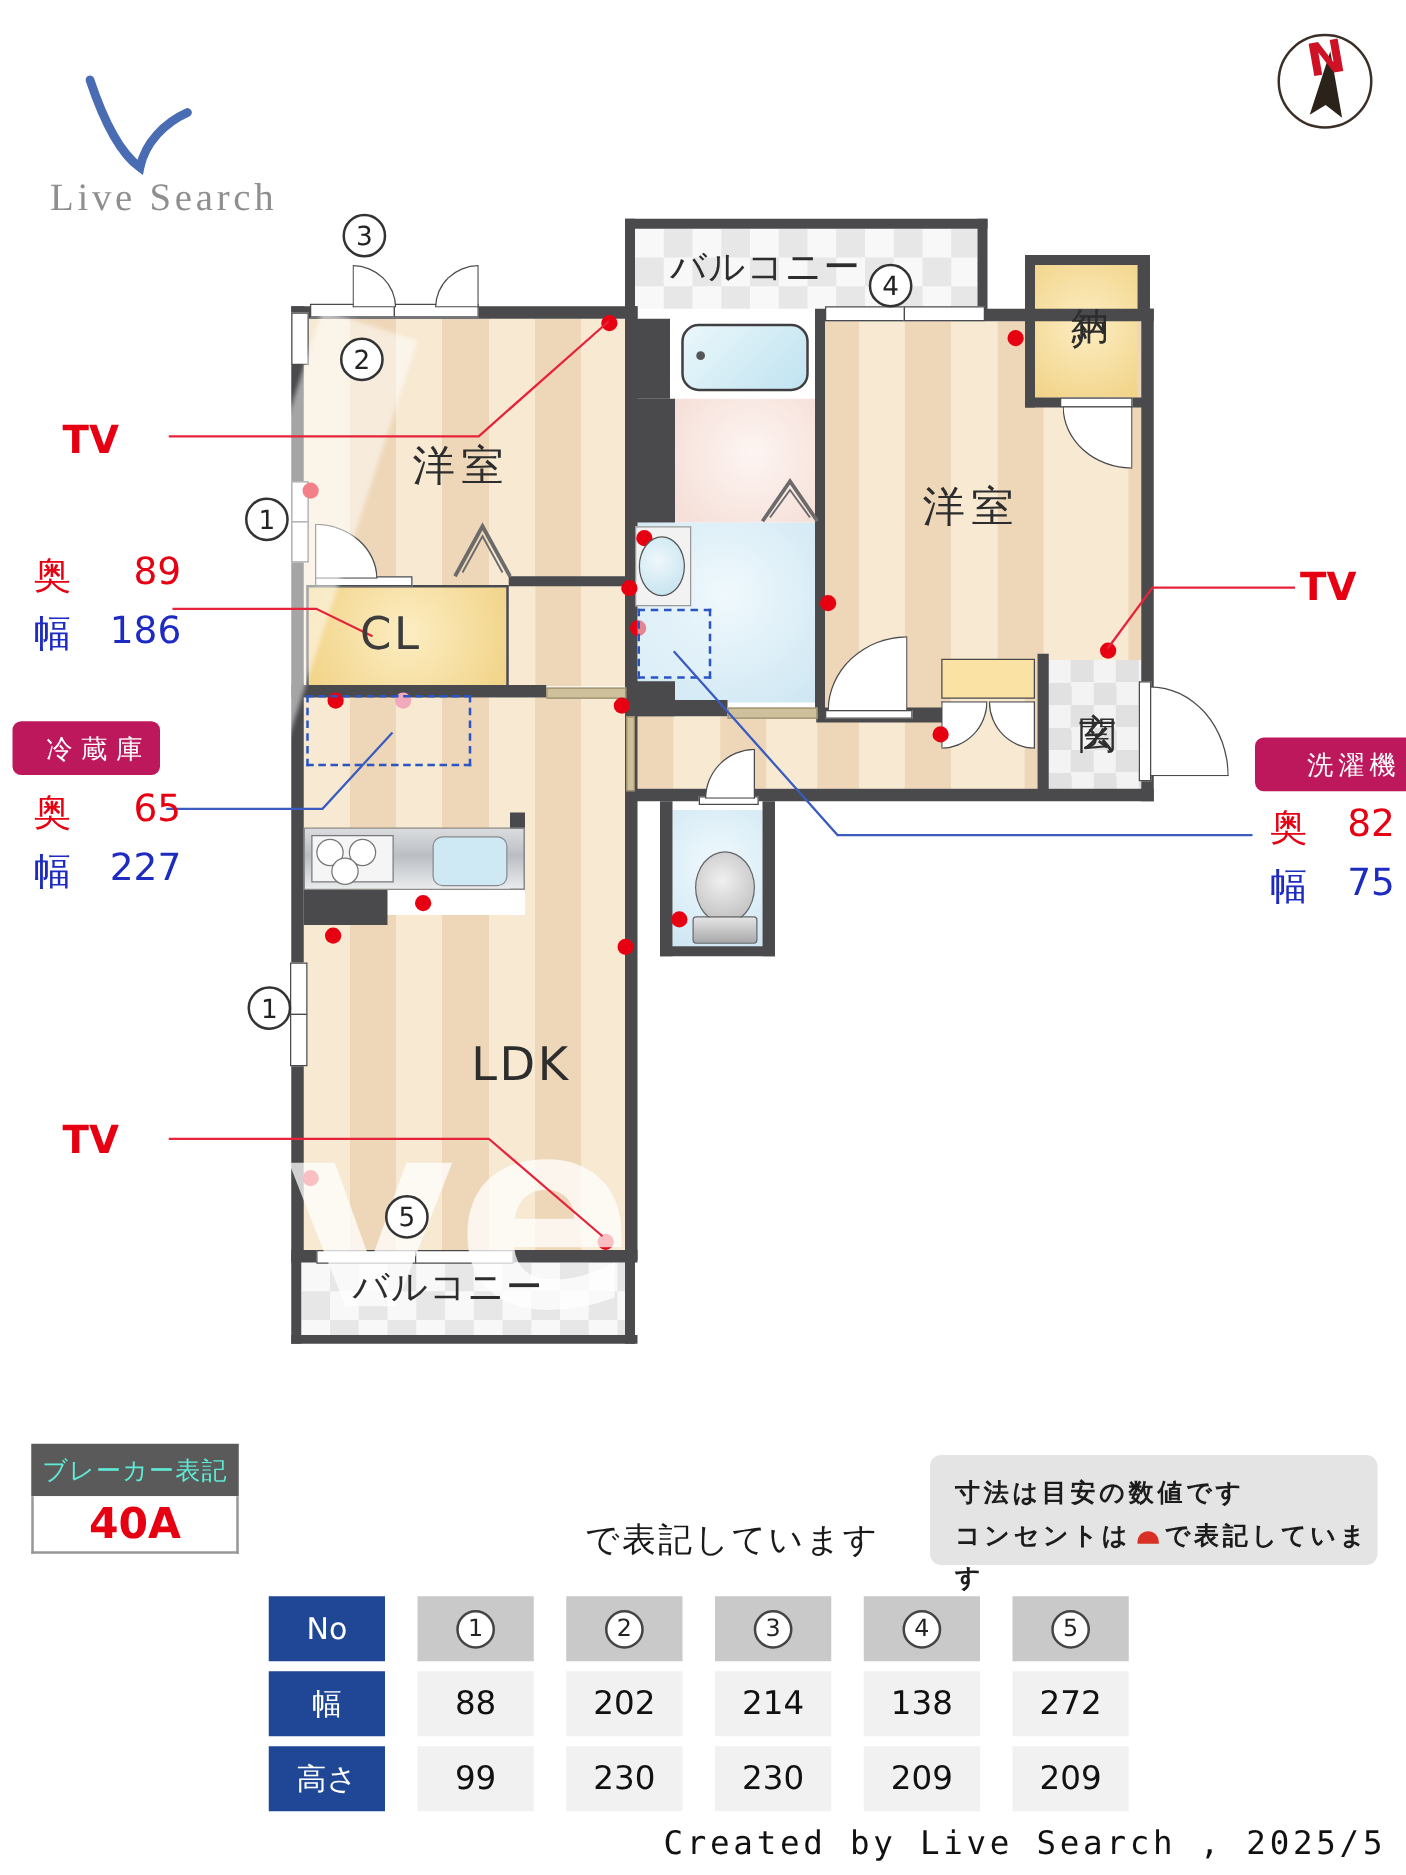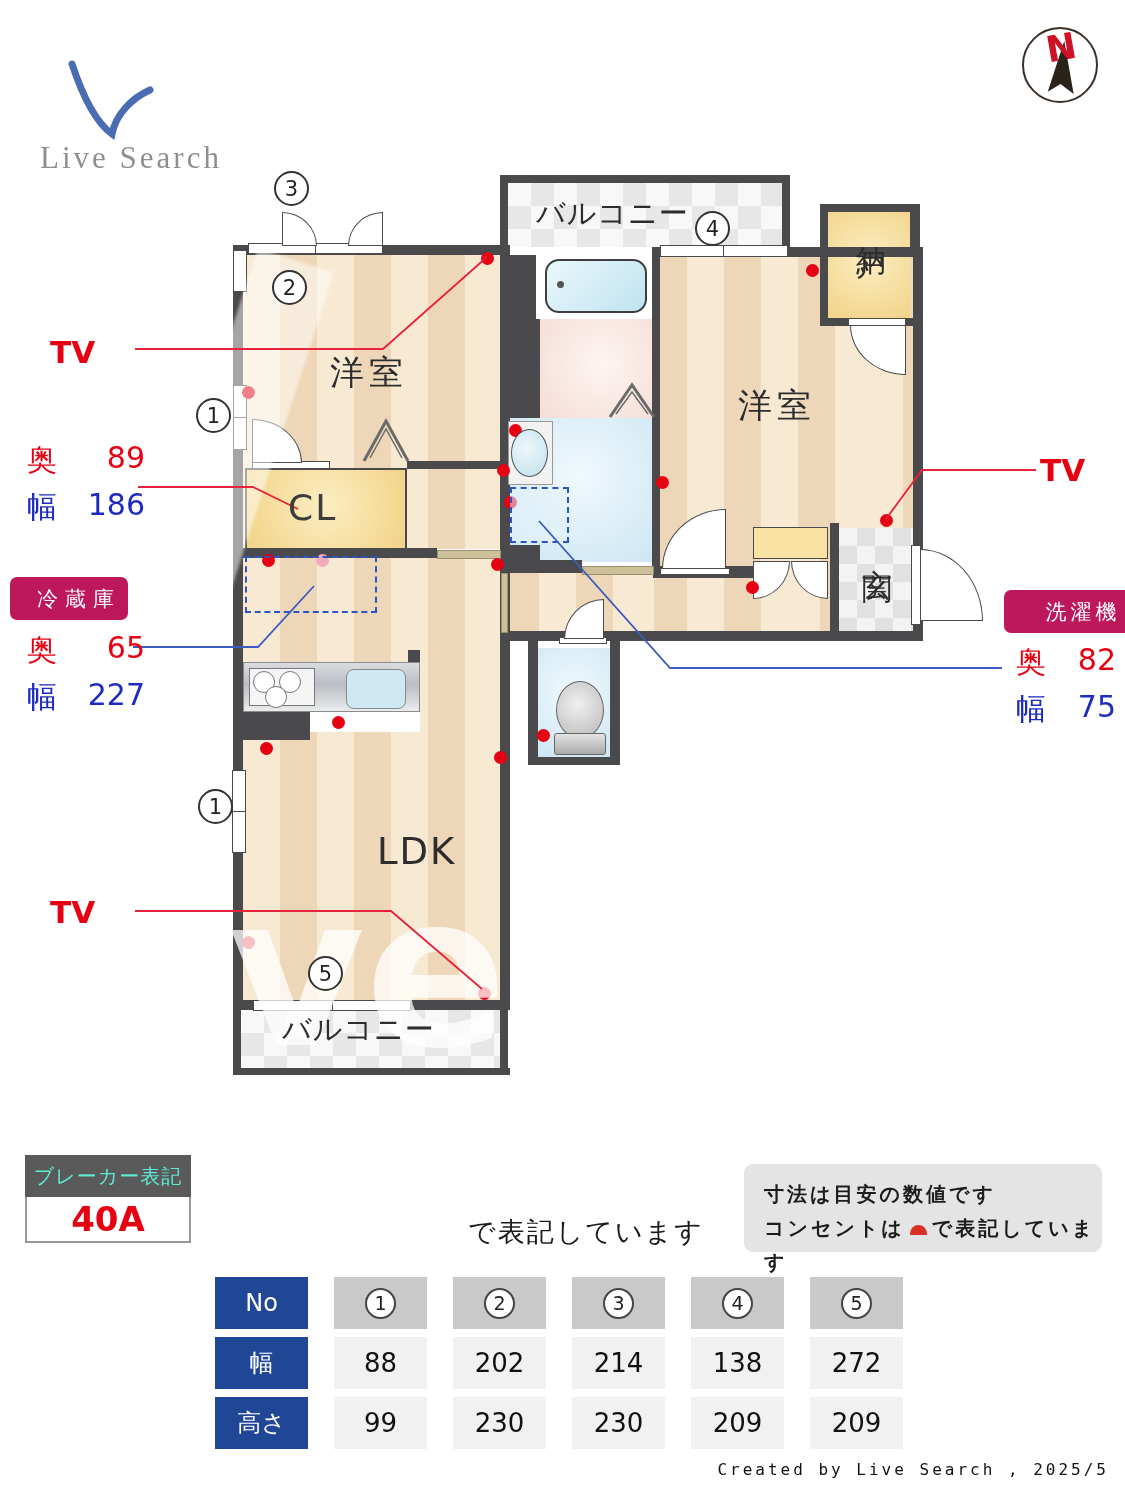--- a/index.html
+++ b/index.html
@@ -57,21 +57,21 @@
   #ctable{position:absolute;left:215px;top:1277px;display:grid;grid-template-columns:93px repeat(5,93px);
           grid-auto-rows:52px;column-gap:26px;row-gap:8px;z-index:9;}
   #ctable .lab{background:#1f4796;color:#fff;font-size:24px;display:flex;align-items:center;justify-content:center;}
   #ctable .num{background:#c9c9c9;display:flex;align-items:center;justify-content:center;}
   #ctable .val{background:#f1f1f1;color:#111;font-size:26px;display:flex;align-items:center;justify-content:center;}
   #ctable .tcirc{width:31px;height:31px;border-radius:50%;background:#fff;border:2px solid #444;display:flex;
                  align-items:center;justify-content:center;font-size:19px;box-sizing:border-box;}
   #note{position:absolute;left:744px;top:1164px;width:358px;height:88px;background:#e4e4e4;border-radius:9px;
         box-sizing:border-box;padding:13px 0 0 20px;font-size:20px;font-weight:bold;letter-spacing:3px;color:#1c1c1c;z-index:9;line-height:34px;}
   .dome{display:inline-block;width:17px;height:10px;background:#d93025;border-radius:9px 9px 0 0;margin:0 5px;}
-  #credit{position:absolute;right:16px;top:1460px;font-family:"DejaVu Sans Mono",monospace;font-size:16px;
+  #credit{position:absolute;right:16px;top:1460px;font-family:"DejaVu Sans Mono",monospace;font-size:26px;
           letter-spacing:3px;color:#111;z-index:9;}
 </style>
 </head>
 <body>
 
 <div id="canvas">
 
   <div id="logo">
     <svg width="150" height="84" viewBox="0 0 150 84">
       <path d="M32 6 C44 42 58 66 72 76 C76 56 92 40 110 32" fill="none" stroke="#4a6cb3" stroke-width="7" stroke-linecap="round"></path>

